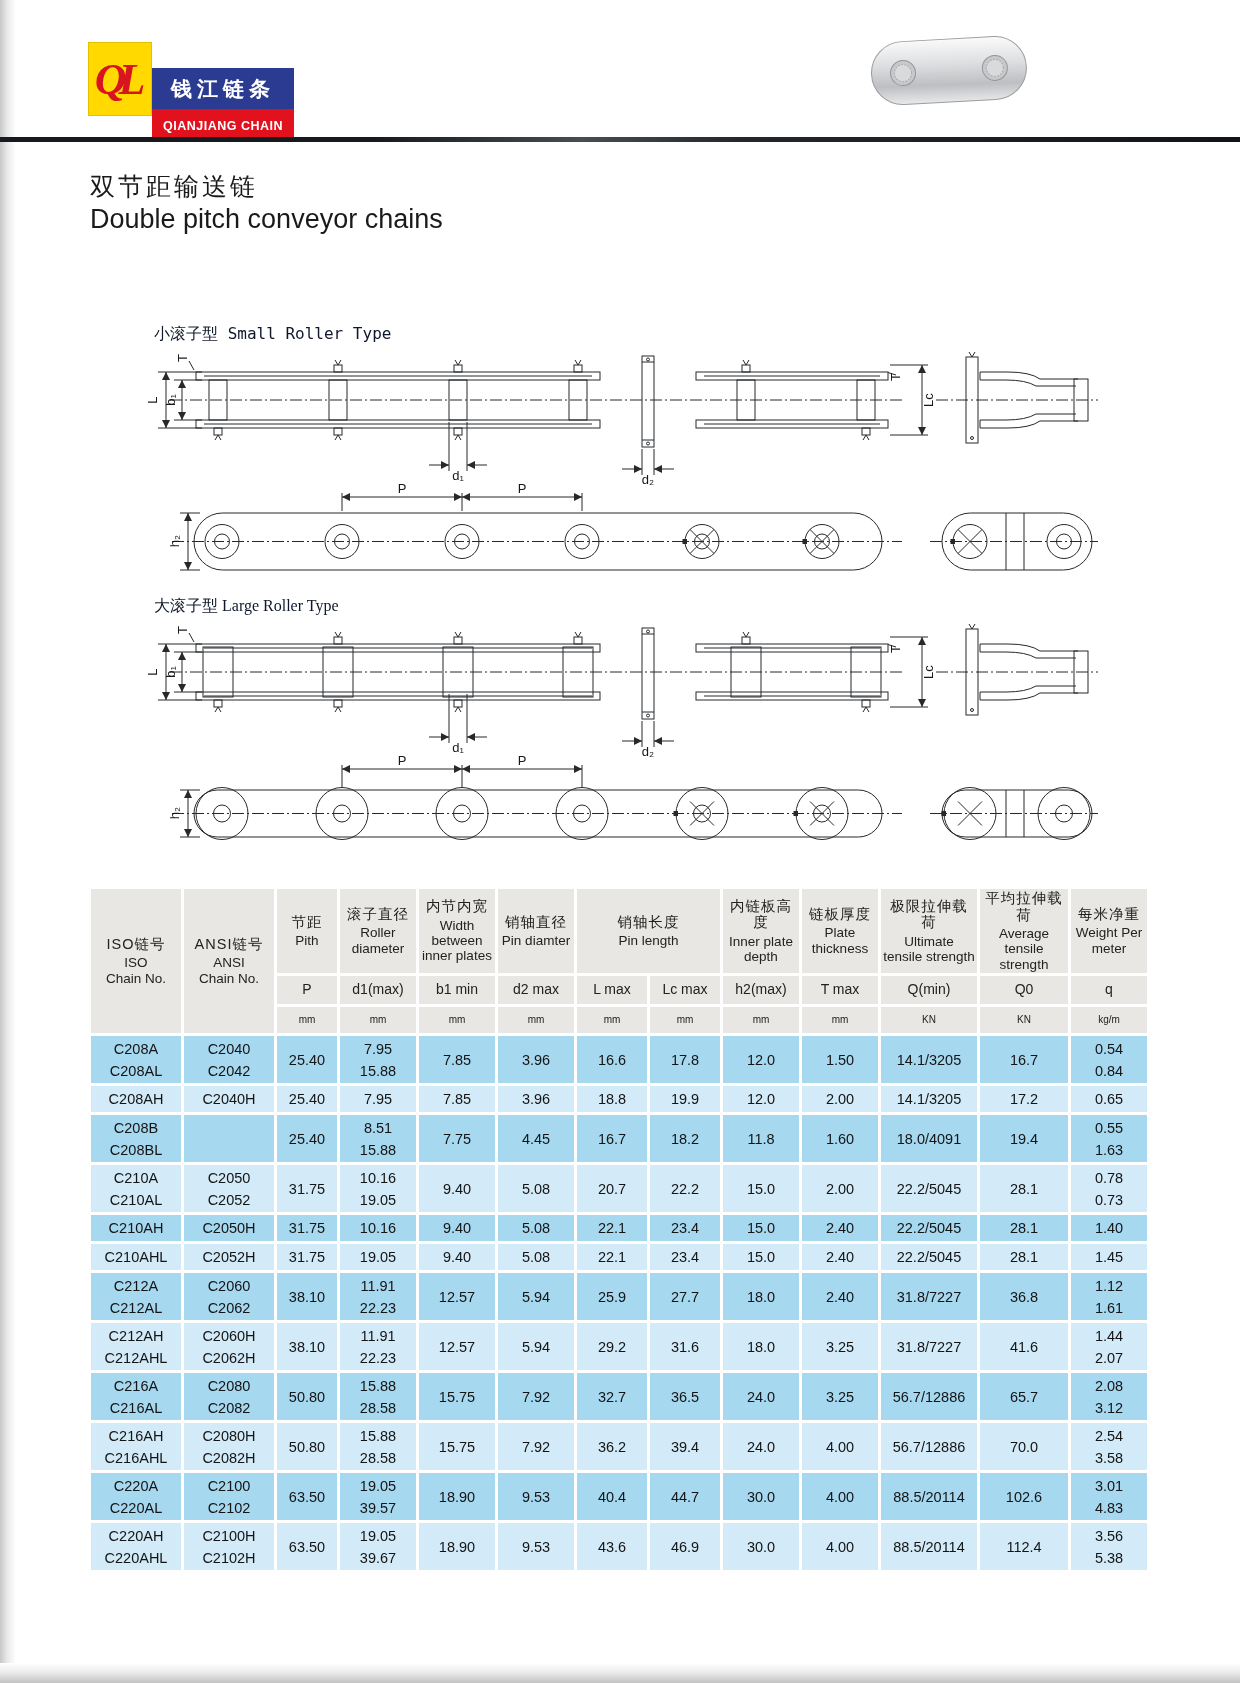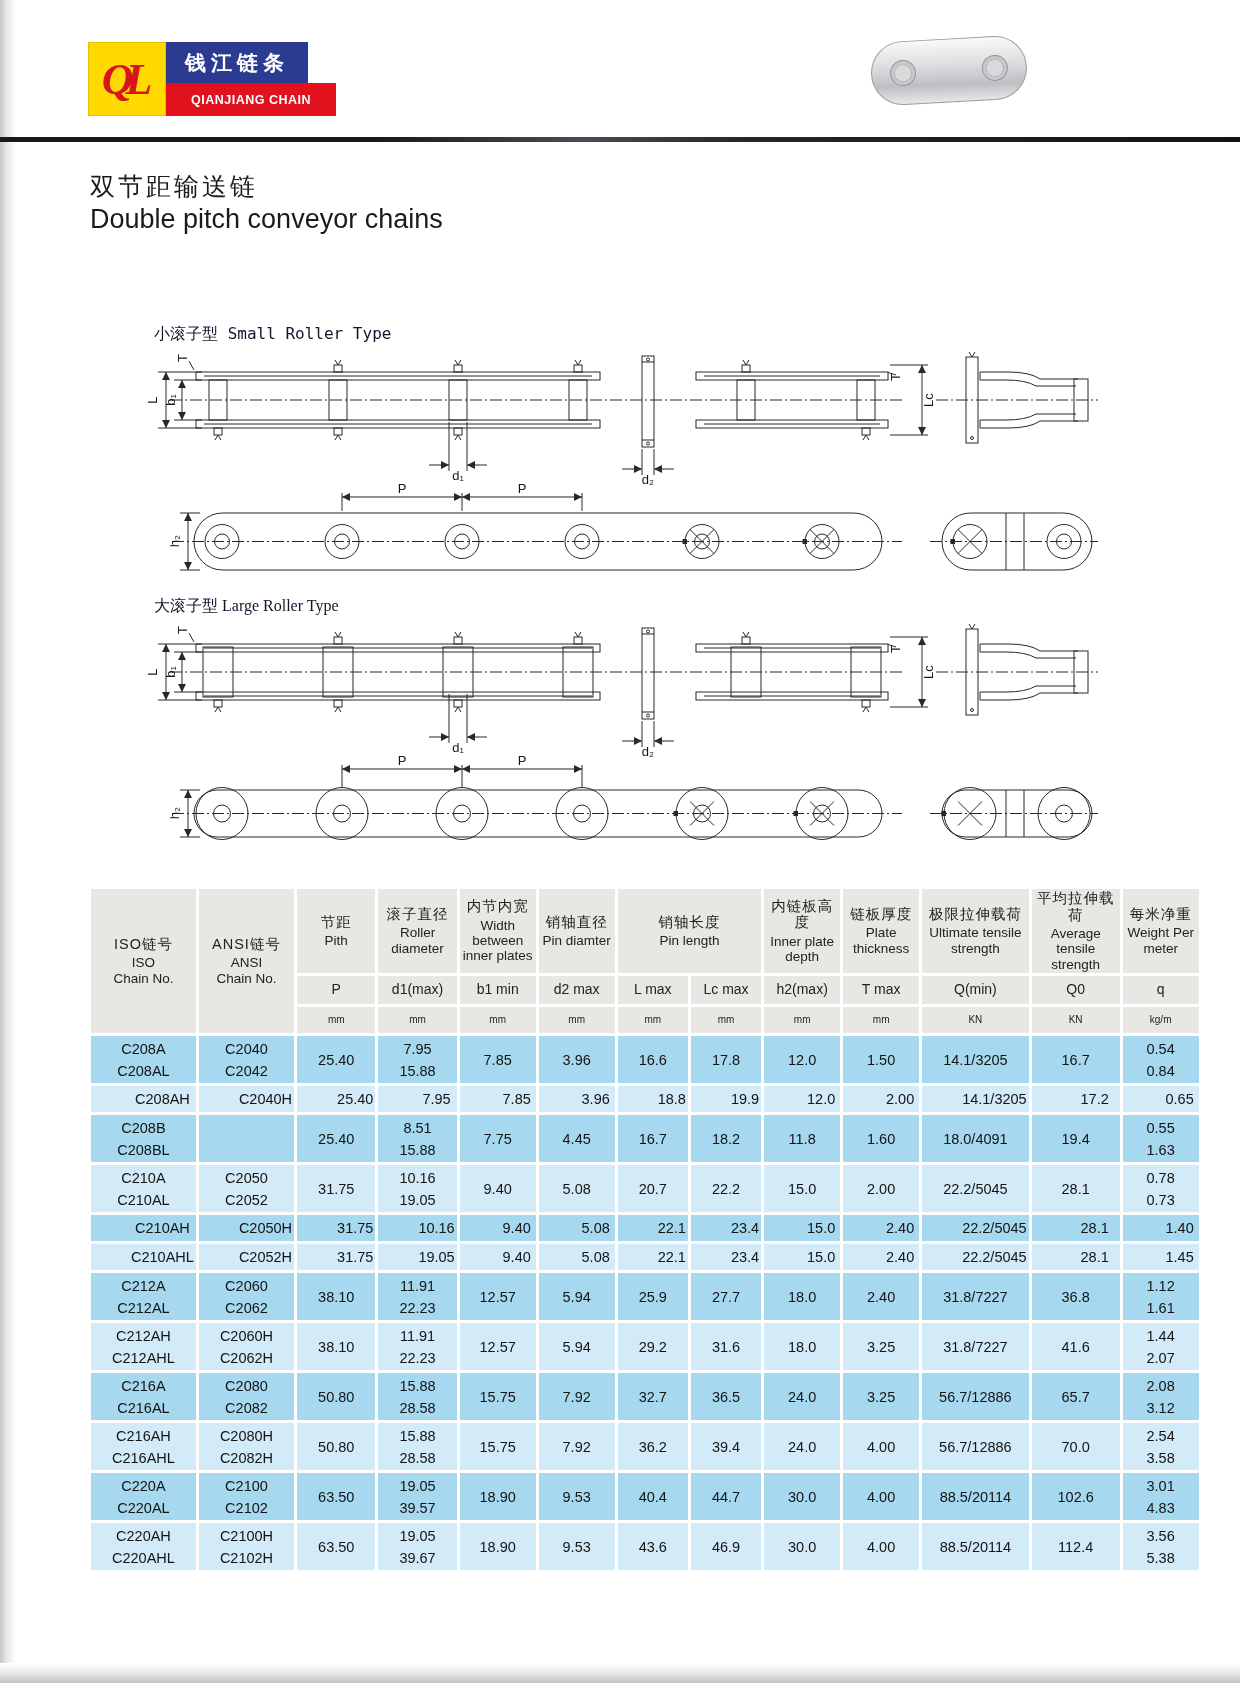--- a/index.html
+++ b/index.html
@@ -8,29 +8,29 @@
     width:1240px; height:1683px; position:relative; overflow:hidden;
     font-family:"Liberation Sans", sans-serif; color:#141414;
   }
   
   .edge-left { position:absolute; left:0; top:0; bottom:0; width:16px;
     background:linear-gradient(90deg,#c7c7c7 0%,#e9e9e9 45%,#ffffff 100%); }
   .edge-bottom { position:absolute; left:0; bottom:0; right:0; height:20px;
     background:linear-gradient(0deg,#c2c2c2 0%,#ececec 55%,#ffffff 100%); }
   
   .logo { position:absolute; left:88px; top:42px; display:flex; }
-  .logo-yellow { width:78px; height:74px; background:var(--brand-yellow,#ffd900);
+  .logo-yellow { width:64px; height:74px; background:var(--brand-yellow,#ffd900);
     border:1px solid #e3c000; display:flex; align-items:center; justify-content:center; }
   .monogram { font-family:"Liberation Serif", serif; font-style:italic; font-weight:bold;
     font-size:44px; letter-spacing:-8px; color:var(--brand-red,#d8141f); padding-right:8px; }
-  .logo-bars { display:flex; flex-direction:column; }
+  .logo-bars { display:flex; flex-direction:column;margin-top:26px; }
   .bar-blue { width:142px; height:41px; background:var(--brand-blue,#2c3b92); color:#fff;
     display:flex; align-items:center; justify-content:center;
     font-size:21px; font-weight:bold; letter-spacing:5px; }
-  .bar-red { width:170px; height:33px; background:var(--brand-red2,#e1121e); color:#fff;
+  .bar-red { width:142px; height:33px; background:var(--brand-red2,#e1121e); color:#fff;
     display:flex; align-items:center; justify-content:center;
     font-size:12.5px; font-weight:bold; letter-spacing:0.5px; }
   
   .chain-photo { position:absolute; left:858px; top:24px; width:182px; height:96px; }
   
   .rule { position:absolute; left:0; right:0; top:137px; height:5px;
     background:linear-gradient(90deg,#16191d 0%,#16191d 30%,#474d55 47%,#23262b 60%,#101317 100%); }
   
   .title-cn { position:absolute; left:90px; top:170px; font-size:25px; letter-spacing:3px; color:#1a1a1a; }
   .title-en { position:absolute; left:90px; top:204px; font-size:27px; color:#1a1a1a; }
@@ -46,21 +46,21 @@
   .spec-table th, .spec-table td { text-align:center; vertical-align:middle;
     font-weight:normal; overflow:hidden; }
   .spec-table thead th { background:var(--header-bg,#e8e7e4); font-size:13.5px;
     line-height:1.13; padding:1px 2px; color:#222; }
   .spec-table thead th .cn { font-size:14.5px; margin-bottom:3px; letter-spacing:1px; }
   .spec-table thead th.big { height:84px; }
   .spec-table tr.symrow th { height:28px; font-size:14px; }
   .spec-table tr.unitrow th { height:26px; font-size:10px; }
   .spec-table td { font-size:14.5px; padding:0 2px; }
   .spec-table tr.double td { height:47px; }
-  .spec-table tr.single td { height:26px;padding-left:40px; }
+  .spec-table tr.single td { height:26px; }
   .spec-table tr.dark td  { background:var(--row-dark,#a6d8f0); }
   .spec-table tr.light td { background:var(--row-light,#d3ebf8); }
   .spec-table td .ln { line-height:22px; }
 </style>
 </head>
 <body>
 
 <div class="edge-left"></div>
 <div class="edge-bottom"></div>
 

